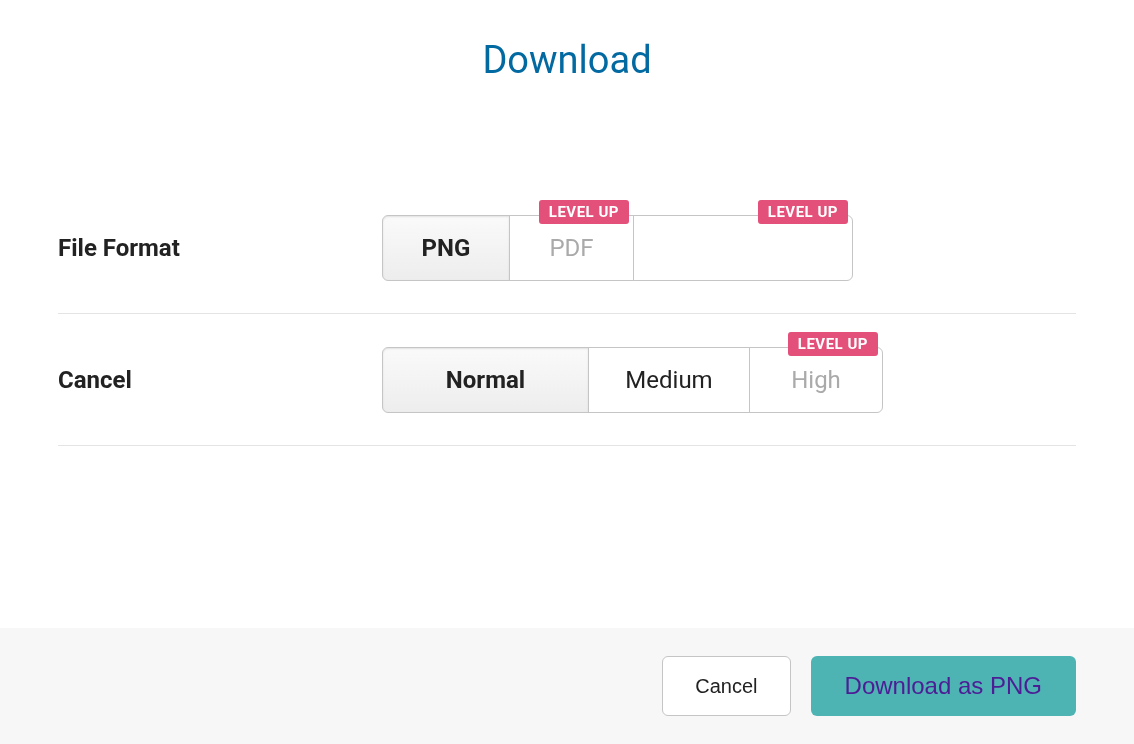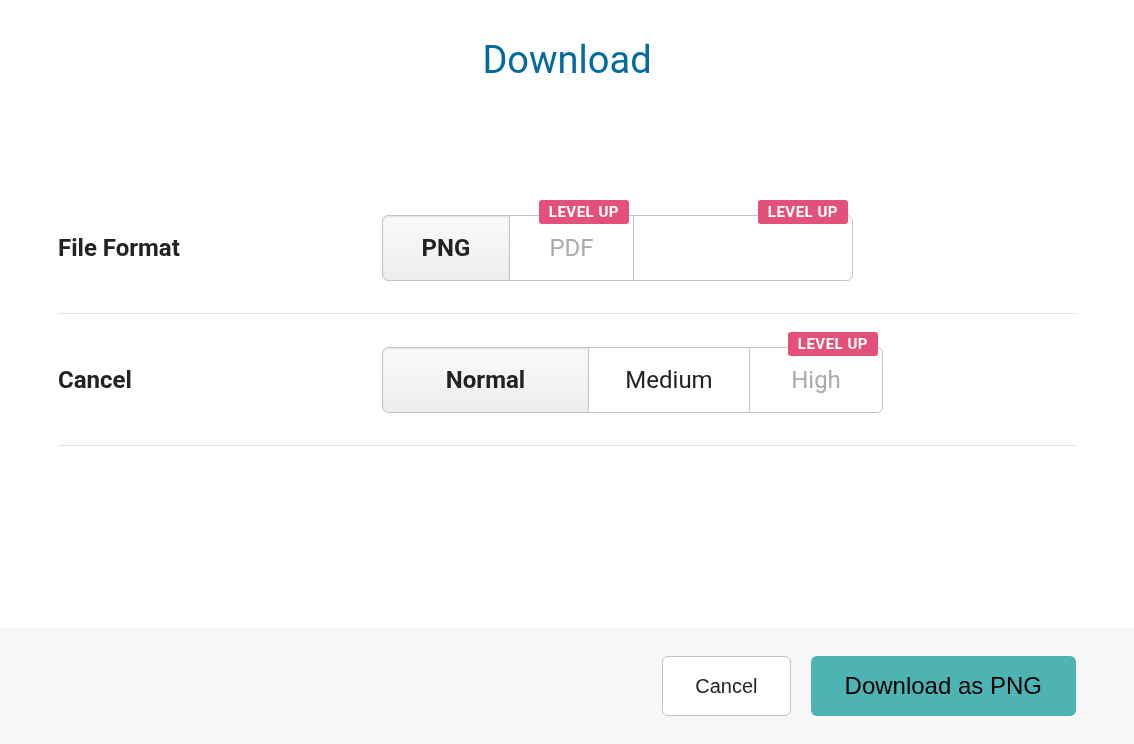--- a/index.html
+++ b/index.html
@@ -158,21 +158,21 @@
       color: #222222;
       cursor: pointer;
     }
     .btn-primary {
       height: 60px;
       padding: 0 34px;
       background: #4db3b3;
       border: none;
       border-radius: 6px;
       font-size: 24px;
-      color: #000000;
+      color: #4c1d95;
       cursor: pointer;
     }
     .toggle-row {
       padding-top: 46px;
       padding-bottom: 0;
     }
   </style>
 </head>
 <body>
 

